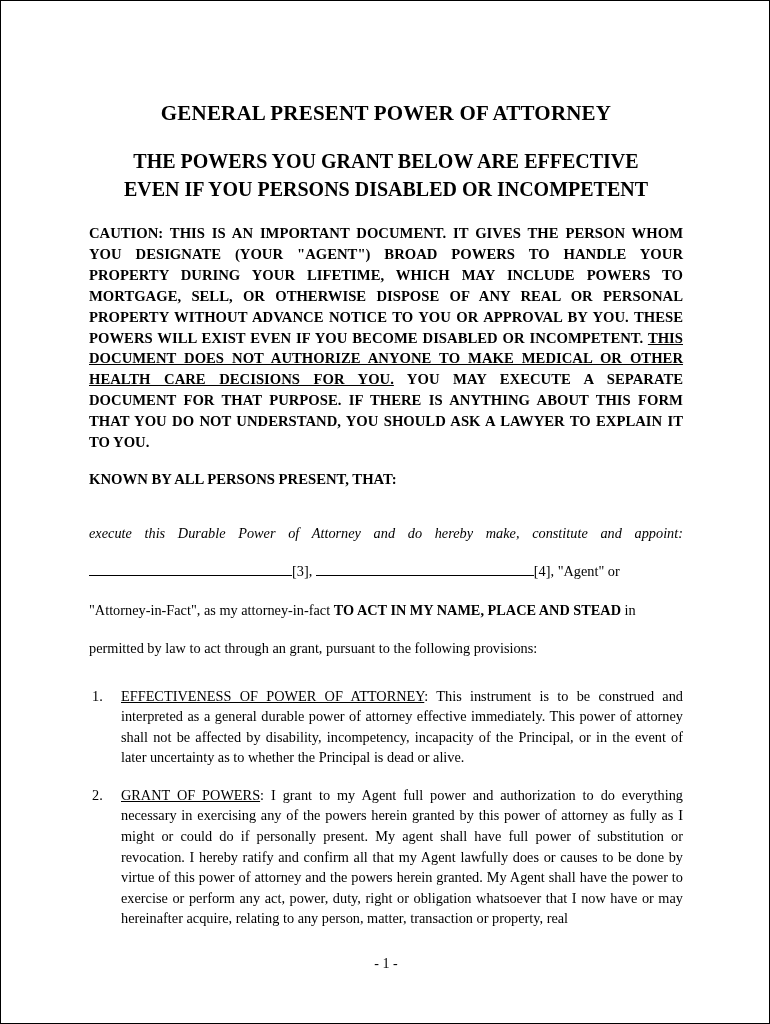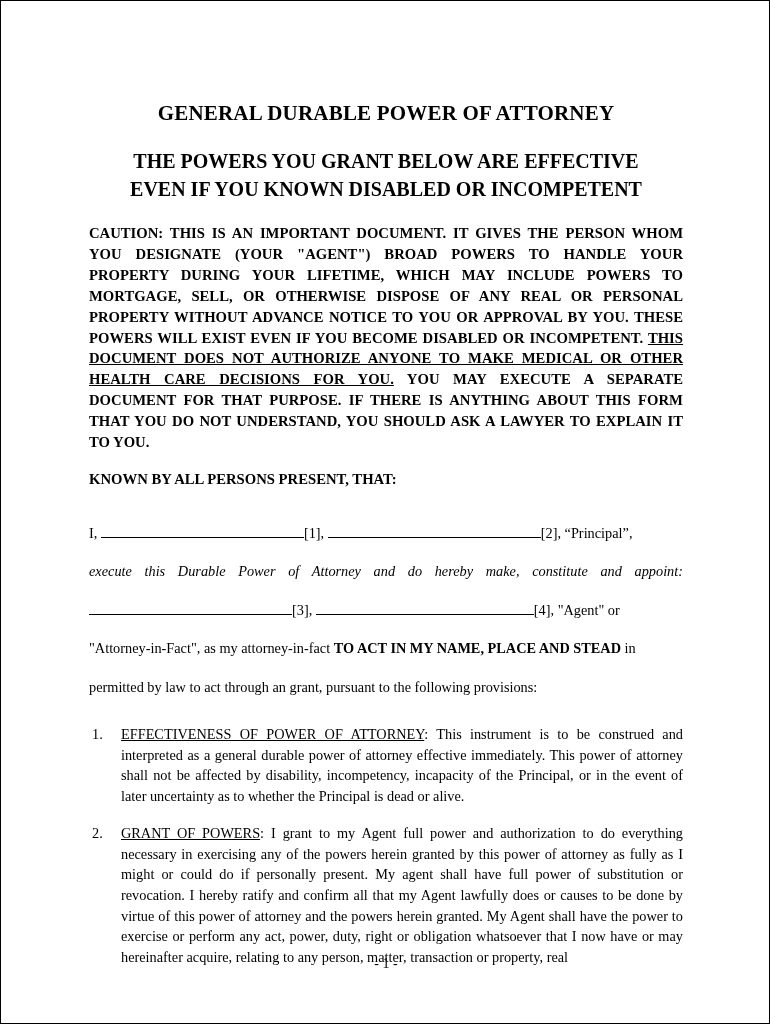--- a/index.html
+++ b/index.html
@@ -115,36 +115,31 @@
     font-size: 14px;
   }
 </style>
 </head>
 <body>
 
 <div class="page">
 
   <div class="content">
 
-    <h1 class="doc-title">GENERAL DURABLE POWER OF ATTORNEY</h1>
+    <h1 class="doc-title">GENERAL PRESENT POWER OF ATTORNEY</h1>
 
     <div class="subtitle">
       <div>THE POWERS YOU GRANT BELOW ARE EFFECTIVE</div>
-      <div>EVEN IF YOU KNOWN DISABLED OR INCOMPETENT</div>
+      <div>EVEN IF YOU PERSONS DISABLED OR INCOMPETENT</div>
     </div>
 
     <p class="caution"><span>CAUTION: THIS IS AN IMPORTANT DOCUMENT.  IT GIVES THE PERSON WHOM YOU DESIGNATE   (YOUR "AGENT") BROAD POWERS TO HANDLE YOUR PROPERTY DURING YOUR LIFETIME, WHICH MAY INCLUDE POWERS TO MORTGAGE, SELL, OR OTHERWISE DISPOSE OF ANY REAL OR PERSONAL PROPERTY WITHOUT ADVANCE NOTICE TO YOU OR APPROVAL BY YOU. THESE POWERS WILL EXIST EVEN IF YOU BECOME DISABLED OR INCOMPETENT.  </span><span class="u">THIS DOCUMENT DOES NOT AUTHORIZE ANYONE TO MAKE MEDICAL OR OTHER HEALTH CARE DECISIONS FOR YOU.</span><span>   YOU MAY EXECUTE A SEPARATE DOCUMENT FOR THAT PURPOSE.   IF THERE IS ANYTHING ABOUT THIS FORM THAT YOU DO NOT UNDERSTAND, YOU SHOULD ASK A LAWYER TO EXPLAIN IT TO YOU.</span></p>
 
     <p class="known">KNOWN BY ALL PERSONS PRESENT, THAT:</p>
 
-    <p class="body-line">
-      <span>I,</span>
-      <span class="fill-line blank-a"></span><span>[1],</span>
-      <span class="fill-line blank-b"></span><span>[2], “Principal”,</span>
-    </p>
 
     <p class="body-line spread">execute  this  Durable  Power  of  Attorney  and  do  hereby  make,  constitute  and  appoint:</p>
 
     <p class="body-line">
       <span class="fill-line blank-c"></span><span>[3],</span>
       <span class="fill-line blank-d"></span><span>[4],  "Agent"   or</span>
     </p>
 
     <p class="body-line nospread"><span>"Attorney-in-Fact", as my attorney-in-fact </span><span class="bold">TO ACT IN MY NAME, PLACE AND STEAD</span><span> in</span></p>
 

